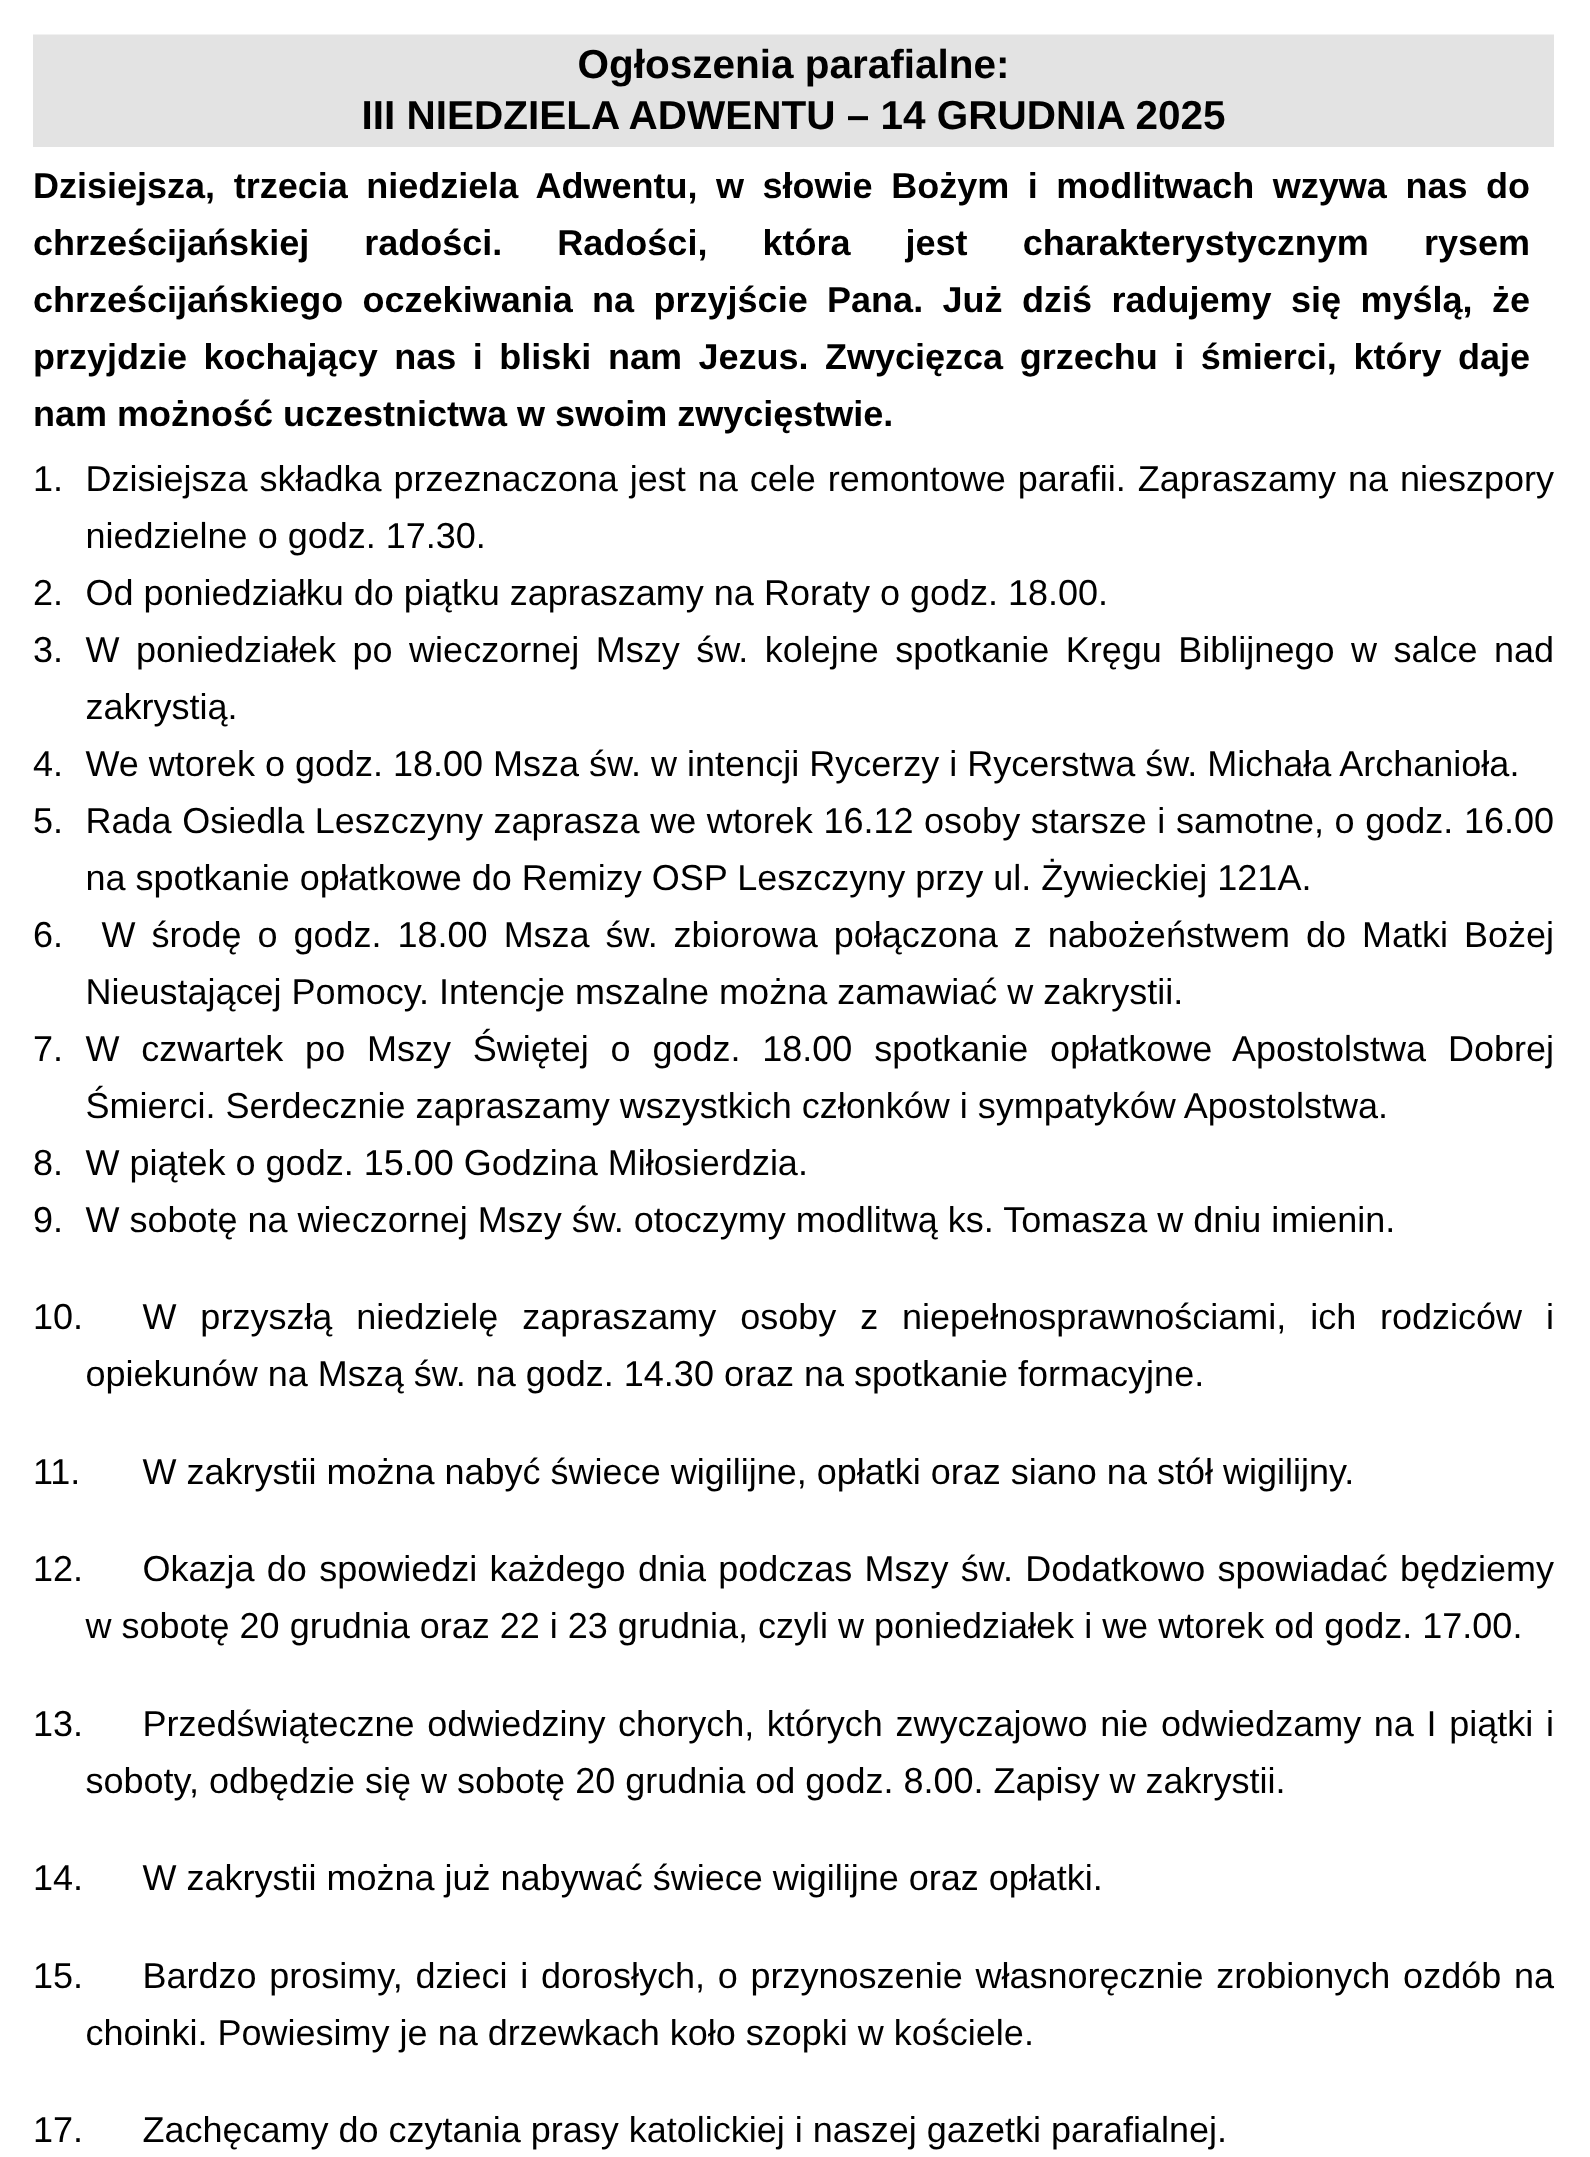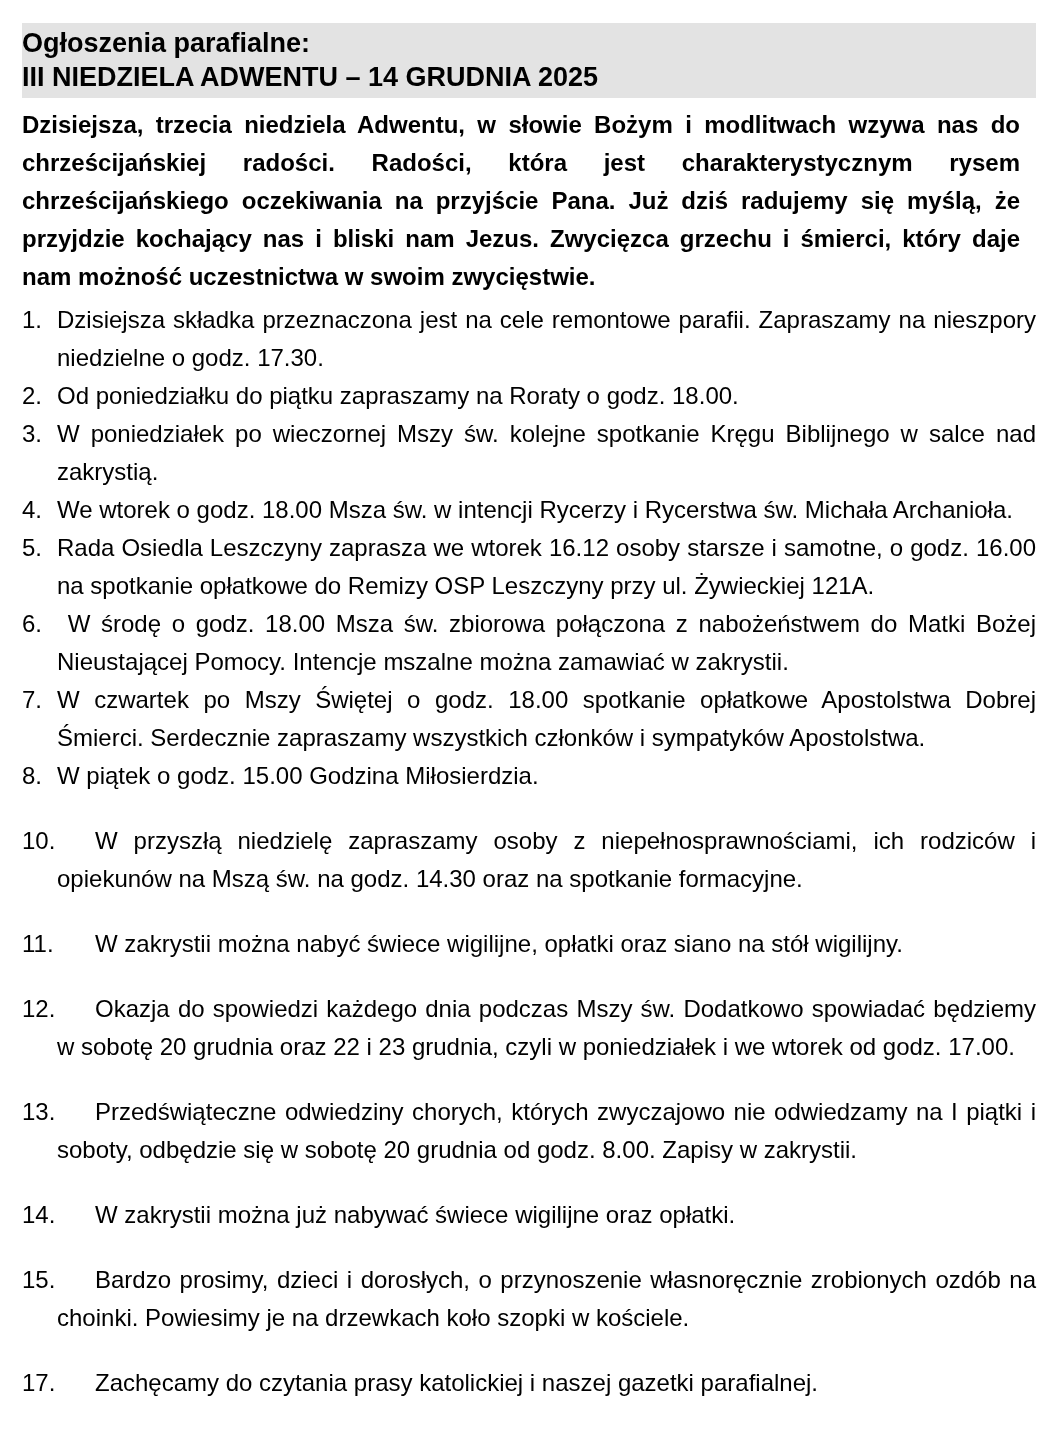--- a/index.html
+++ b/index.html
@@ -13,20 +13,21 @@
     color: #000000;
   }
   .page {
     box-sizing: border-box;
     width: 1060px;
     height: 1438px;
     padding: 23px 24px 0 22px;
   }
   .header-box {
     background: #e3e3e3;
+    text-align: center;
     font-weight: 700;
     font-size: 27px;
     line-height: 34px;
     padding: 3px 0 4px 0;
   }
   .header-line { white-space: nowrap; }
   .intro {
     margin: 8px 16px 0 0;
     font-weight: 700;
     font-size: 24px;
@@ -60,20 +61,21 @@
   <p class="intro">Dzisiejsza, trzecia niedziela Adwentu, w słowie Bożym i modlitwach wzywa nas do chrześcijańskiej radości. Radości, która jest charakterystycznym rysem chrześcijańskiego oczekiwania na przyjście Pana. Już dziś radujemy się myślą, że przyjdzie kochający nas i bliski nam Jezus. Zwycięzca grzechu i śmierci, który daje nam możność uczestnictwa w swoim zwycięstwie.</p>
   <div class="list">
       <div class="item"><span class="num">1.</span><span>Dzisiejsza składka przeznaczona jest na cele remontowe parafii. Zapraszamy na nieszpory niedzielne o godz. </span><span class="bold">17.30</span><span>.</span></div>
       <div class="item"><span class="num">2.</span><span>Od poniedziałku do piątku zapraszamy na Roraty o godz. </span><span class="bold">18.00</span><span>.</span></div>
       <div class="item"><span class="num">3.</span><span>W poniedziałek po wieczornej Mszy św. kolejne spotkanie Kręgu Biblijnego w salce nad zakrystią.</span></div>
       <div class="item"><span class="num">4.</span><span>We </span><span class="bold">wtorek</span><span> o godz. </span><span class="bold">18.00</span><span> Msza św. w intencji Rycerzy i Rycerstwa św. Michała Archanioła.</span></div>
       <div class="item"><span class="num">5.</span><span>Rada Osiedla Leszczyny zaprasza we </span><span class="bold">wtorek 16.12</span><span> osoby starsze i samotne, o godz. </span><span class="bold">16.00</span><span> na spotkanie opłatkowe do Remizy OSP Leszczyny przy ul. Żywieckiej 121A.</span></div>
       <div class="item"><span class="num">6.</span><span> W </span><span class="bold">środę o godz. 18.00</span><span> Msza św. zbiorowa połączona z nabożeństwem do Matki Bożej Nieustającej Pomocy. Intencje mszalne można zamawiać w zakrystii.</span></div>
       <div class="item"><span class="num">7.</span><span>W </span><span class="bold">czwartek po Mszy Świętej o godz. 18.00</span><span> spotkanie opłatkowe Apostolstwa Dobrej Śmierci. Serdecznie zapraszamy wszystkich członków i sympatyków Apostolstwa.</span></div>
       <div class="item"><span class="num">8.</span><span>W </span><span class="bold">piątek o godz. 15.00</span><span> Godzina Miłosierdzia.</span></div>
+      <div class="item"><span class="num">9.</span><span>W sobotę na wieczornej Mszy św. otoczymy modlitwą ks. Tomasza w dniu imienin.</span></div>
       <div class="item"><span class="num wide">10.</span><span>W przyszłą niedzielę zapraszamy osoby z niepełnosprawnościami, ich rodziców i opiekunów na Mszą św. na godz. </span><span class="bold">14.30</span><span> oraz na spotkanie formacyjne.</span></div>
       <div class="item"><span class="num wide">11.</span><span>W zakrystii można nabyć świece wigilijne, opłatki oraz siano na stół wigilijny.</span></div>
       <div class="item"><span class="num wide">12.</span><span>Okazja do </span><span class="bold">spowiedzi</span><span> każdego dnia podczas Mszy św. Dodatkowo spowiadać będziemy w sobotę </span><span class="bold">20 grudnia oraz 22 i 23 grudnia</span><span>, czyli w poniedziałek i we wtorek od godz. 17.00.</span></div>
       <div class="item"><span class="num wide">13.</span><span>Przedświąteczne odwiedziny chorych, których zwyczajowo nie odwiedzamy na I piątki i soboty, odbędzie się w sobotę </span><span class="bold">20 grudnia od godz. 8.00</span><span>. Zapisy w zakrystii.</span></div>
       <div class="item"><span class="num wide">14.</span><span>W zakrystii można już nabywać świece wigilijne oraz opłatki.</span></div>
       <div class="item"><span class="num wide">15.</span><span>Bardzo prosimy, dzieci i dorosłych, o przynoszenie własnoręcznie zrobionych ozdób na choinki. Powiesimy je na drzewkach koło szopki w kościele.</span></div>
       <div class="item"><span class="num wide">17.</span><span>Zachęcamy do czytania prasy katolickiej i naszej gazetki parafialnej.</span></div>
     </div>
 </div>
 

